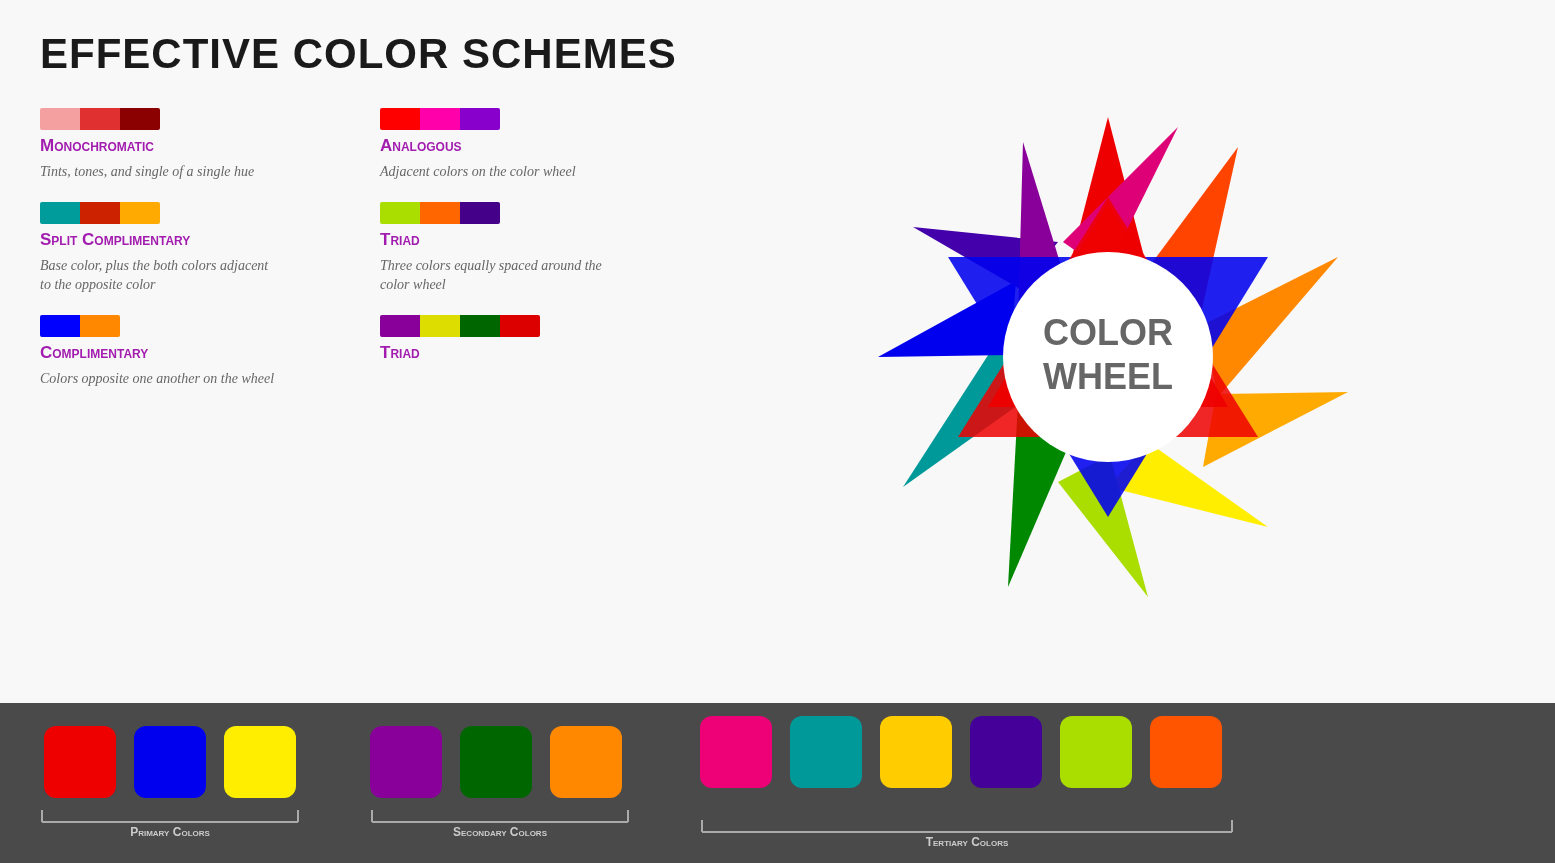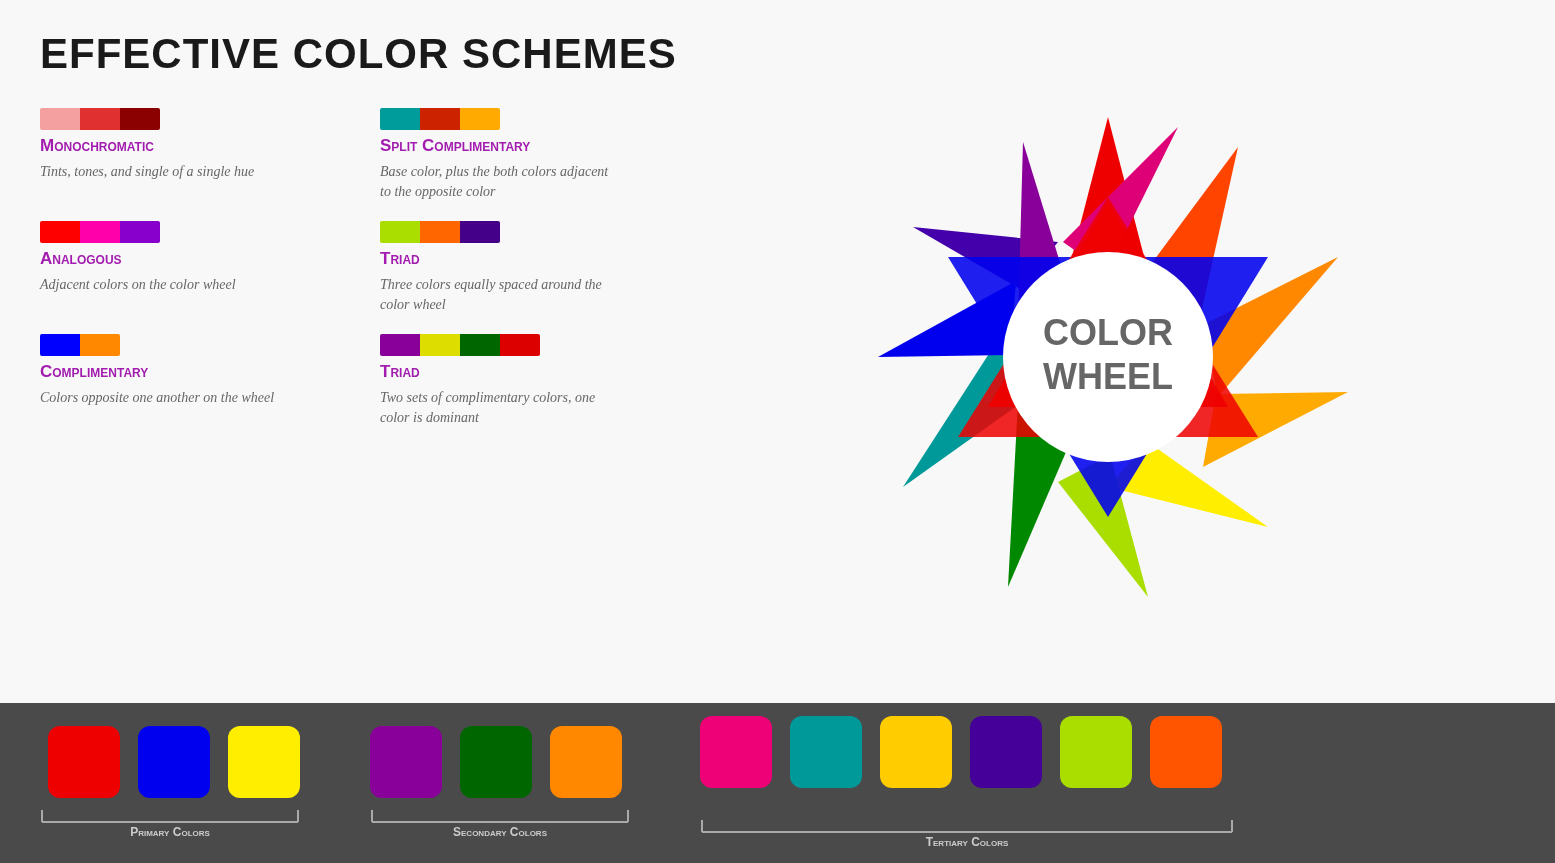--- a/index.html
+++ b/index.html
@@ -126,36 +126,36 @@
             <div class="color-swatch" style="background:#f4a0a0;"></div>
             <div class="color-swatch" style="background:#e03030;"></div>
             <div class="color-swatch" style="background:#8b0000;"></div>
           </div>
           <span class="scheme-name">Monochromatic</span>
           <span class="scheme-desc">Tints, tones, and single of a  single hue</span>
         </div>
 
         <div class="scheme-item">
           <div class="color-bar">
+            <div class="color-swatch" style="background:#ff0000;"></div>
+            <div class="color-swatch" style="background:#ff00aa;"></div>
+            <div class="color-swatch" style="background:#8800cc;"></div>
+          </div>
+          <span class="scheme-name">Analogous</span>
+          <span class="scheme-desc">Adjacent colors on the color wheel</span>
+        </div>
+
+        <div class="scheme-item">
+          <div class="color-bar">
             <div class="color-swatch" style="background:#009b9b;"></div>
             <div class="color-swatch" style="background:#cc2200;"></div>
             <div class="color-swatch" style="background:#ffaa00;"></div>
           </div>
           <span class="scheme-name">Split Complimentary</span>
           <span class="scheme-desc">Base color, plus the both colors adjacent to the opposite color</span>
-        </div>
-
-        <div class="scheme-item">
-          <div class="color-bar">
-            <div class="color-swatch" style="background:#ff0000;"></div>
-            <div class="color-swatch" style="background:#ff00aa;"></div>
-            <div class="color-swatch" style="background:#8800cc;"></div>
-          </div>
-          <span class="scheme-name">Analogous</span>
-          <span class="scheme-desc">Adjacent colors on the color wheel</span>
         </div>
 
         <div class="scheme-item">
           <div class="color-bar">
             <div class="color-swatch" style="background:#aadd00;"></div>
             <div class="color-swatch" style="background:#ff6600;"></div>
             <div class="color-swatch" style="background:#440088;"></div>
           </div>
           <span class="scheme-name">Triad</span>
           <span class="scheme-desc">Three colors equally spaced around the color wheel</span>
@@ -171,21 +171,20 @@
         </div>
 
         <div class="scheme-item">
           <div class="color-bar">
             <div class="color-swatch" style="background:#880099;"></div>
             <div class="color-swatch" style="background:#dddd00;"></div>
             <div class="color-swatch" style="background:#006600;"></div>
             <div class="color-swatch" style="background:#dd0000;"></div>
           </div>
           <span class="scheme-name">Triad</span>
-          <span class="scheme-desc">Two sets of complimentary colors, one color is dominant</span>
         </div>
       </div>
     </div>
 
     <div class="wheel-container">
       <div class="color-wheel">
         <svg class="wheel-svg" viewBox="0 0 520 520">
 
           <polygon points="260,20 220,175 300,175" fill="#ee0000"></polygon>
 
@@ -221,21 +220,21 @@
 
           <text x="260" y="248" text-anchor="middle" font-family="Arial, sans-serif" font-size="36" font-weight="900" fill="#666">COLOR</text>
           <text x="260" y="292" text-anchor="middle" font-family="Arial, sans-serif" font-size="36" font-weight="900" fill="#666">WHEEL</text>
         </svg>
       </div>
     </div>
   </div>
 
   <div class="bottom-bar">
 
-    <div style="display:flex;flex-direction:column;align-items:flex-end;position:relative;margin-right:30px;">
+    <div style="display:flex;flex-direction:column;align-items:center;position:relative;margin-right:30px;">
       <div style="display:flex;gap:18px;margin-bottom:10px;">
         <div style="width:72px;height:72px;border-radius:12px;background:#ee0000;"></div>
         <div style="width:72px;height:72px;border-radius:12px;background:#0000ee;"></div>
         <div style="width:72px;height:72px;border-radius:12px;background:#ffee00;"></div>
       </div>
       <div style="position:relative;width:100%;">
         <svg width="260" height="28" viewBox="0 0 260 28">
           <line x1="2" y1="2" x2="2" y2="14" stroke="#aaa" stroke-width="2"></line>
           <line x1="2" y1="14" x2="258" y2="14" stroke="#aaa" stroke-width="2"></line>
           <line x1="258" y1="2" x2="258" y2="14" stroke="#aaa" stroke-width="2"></line>

